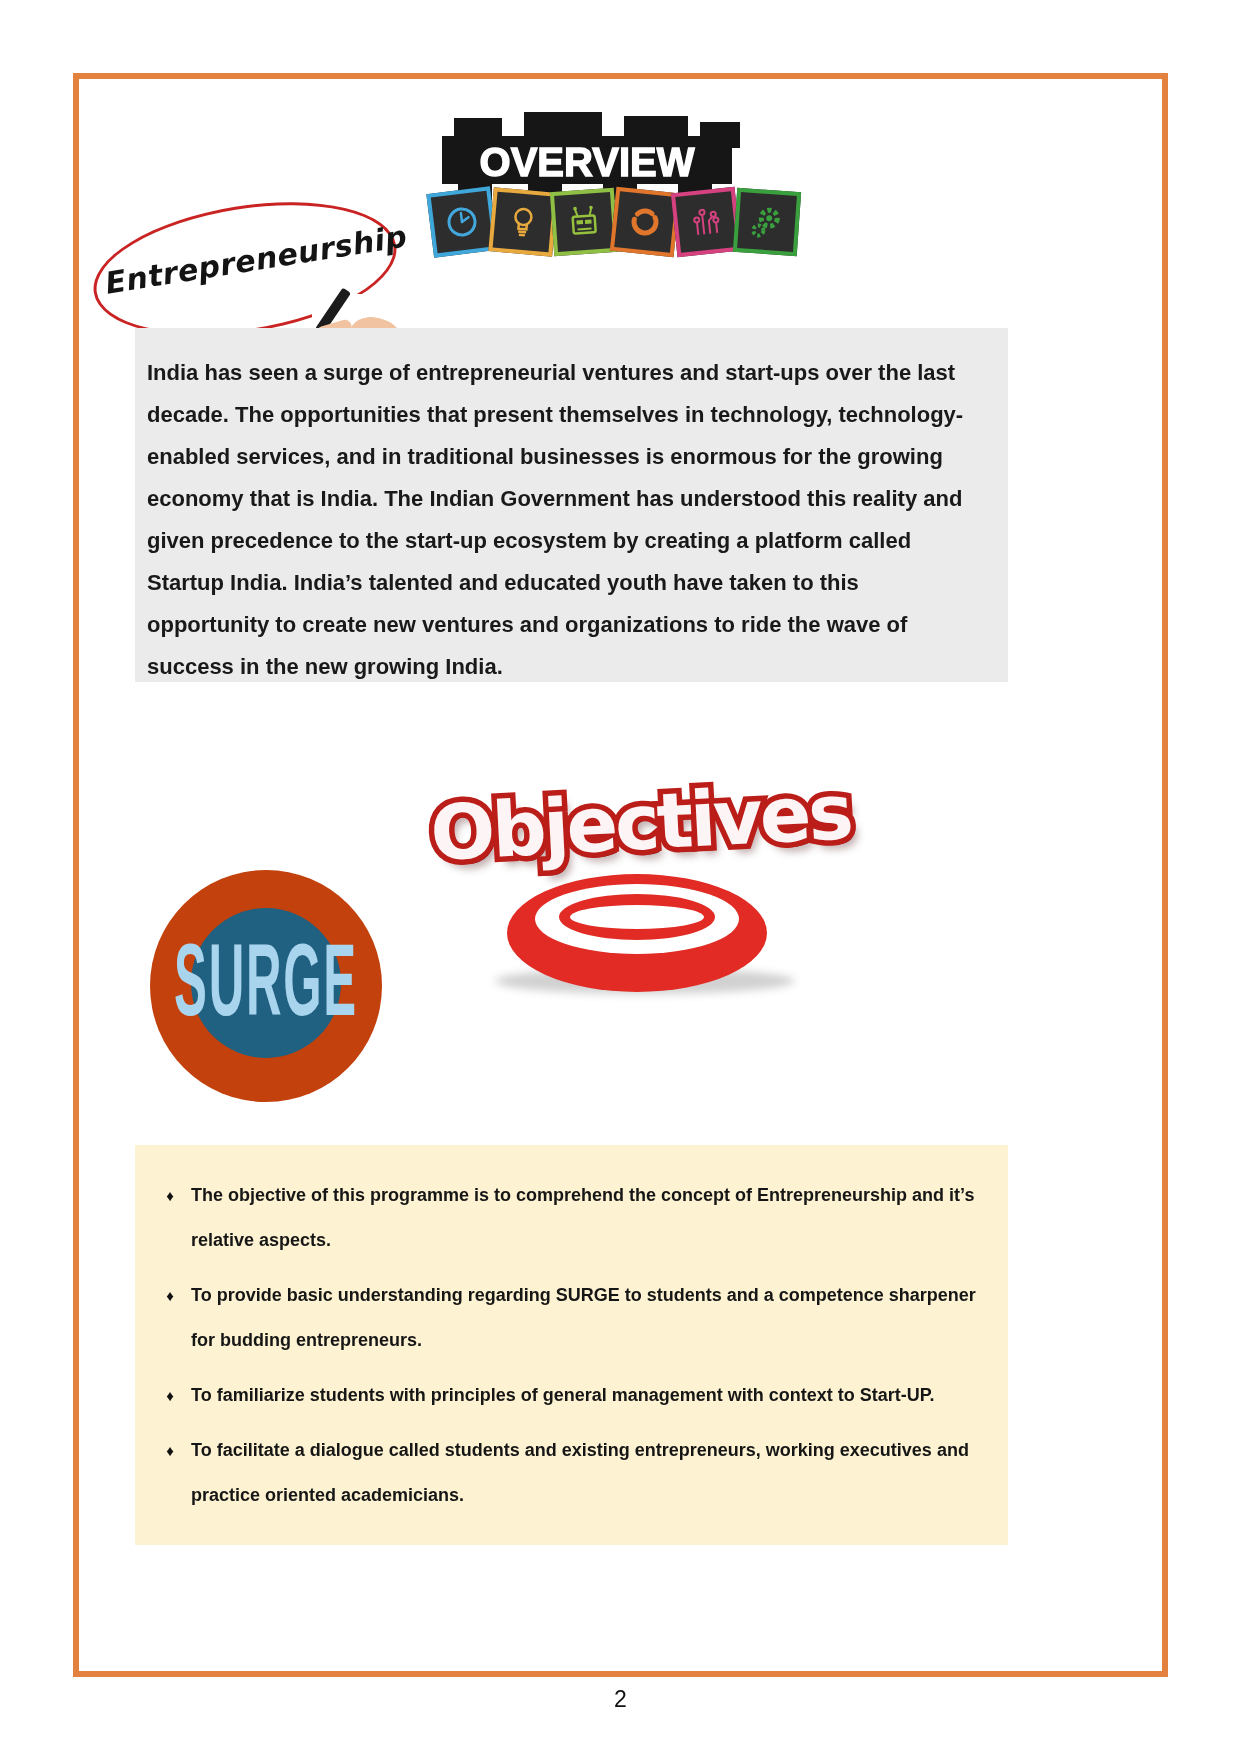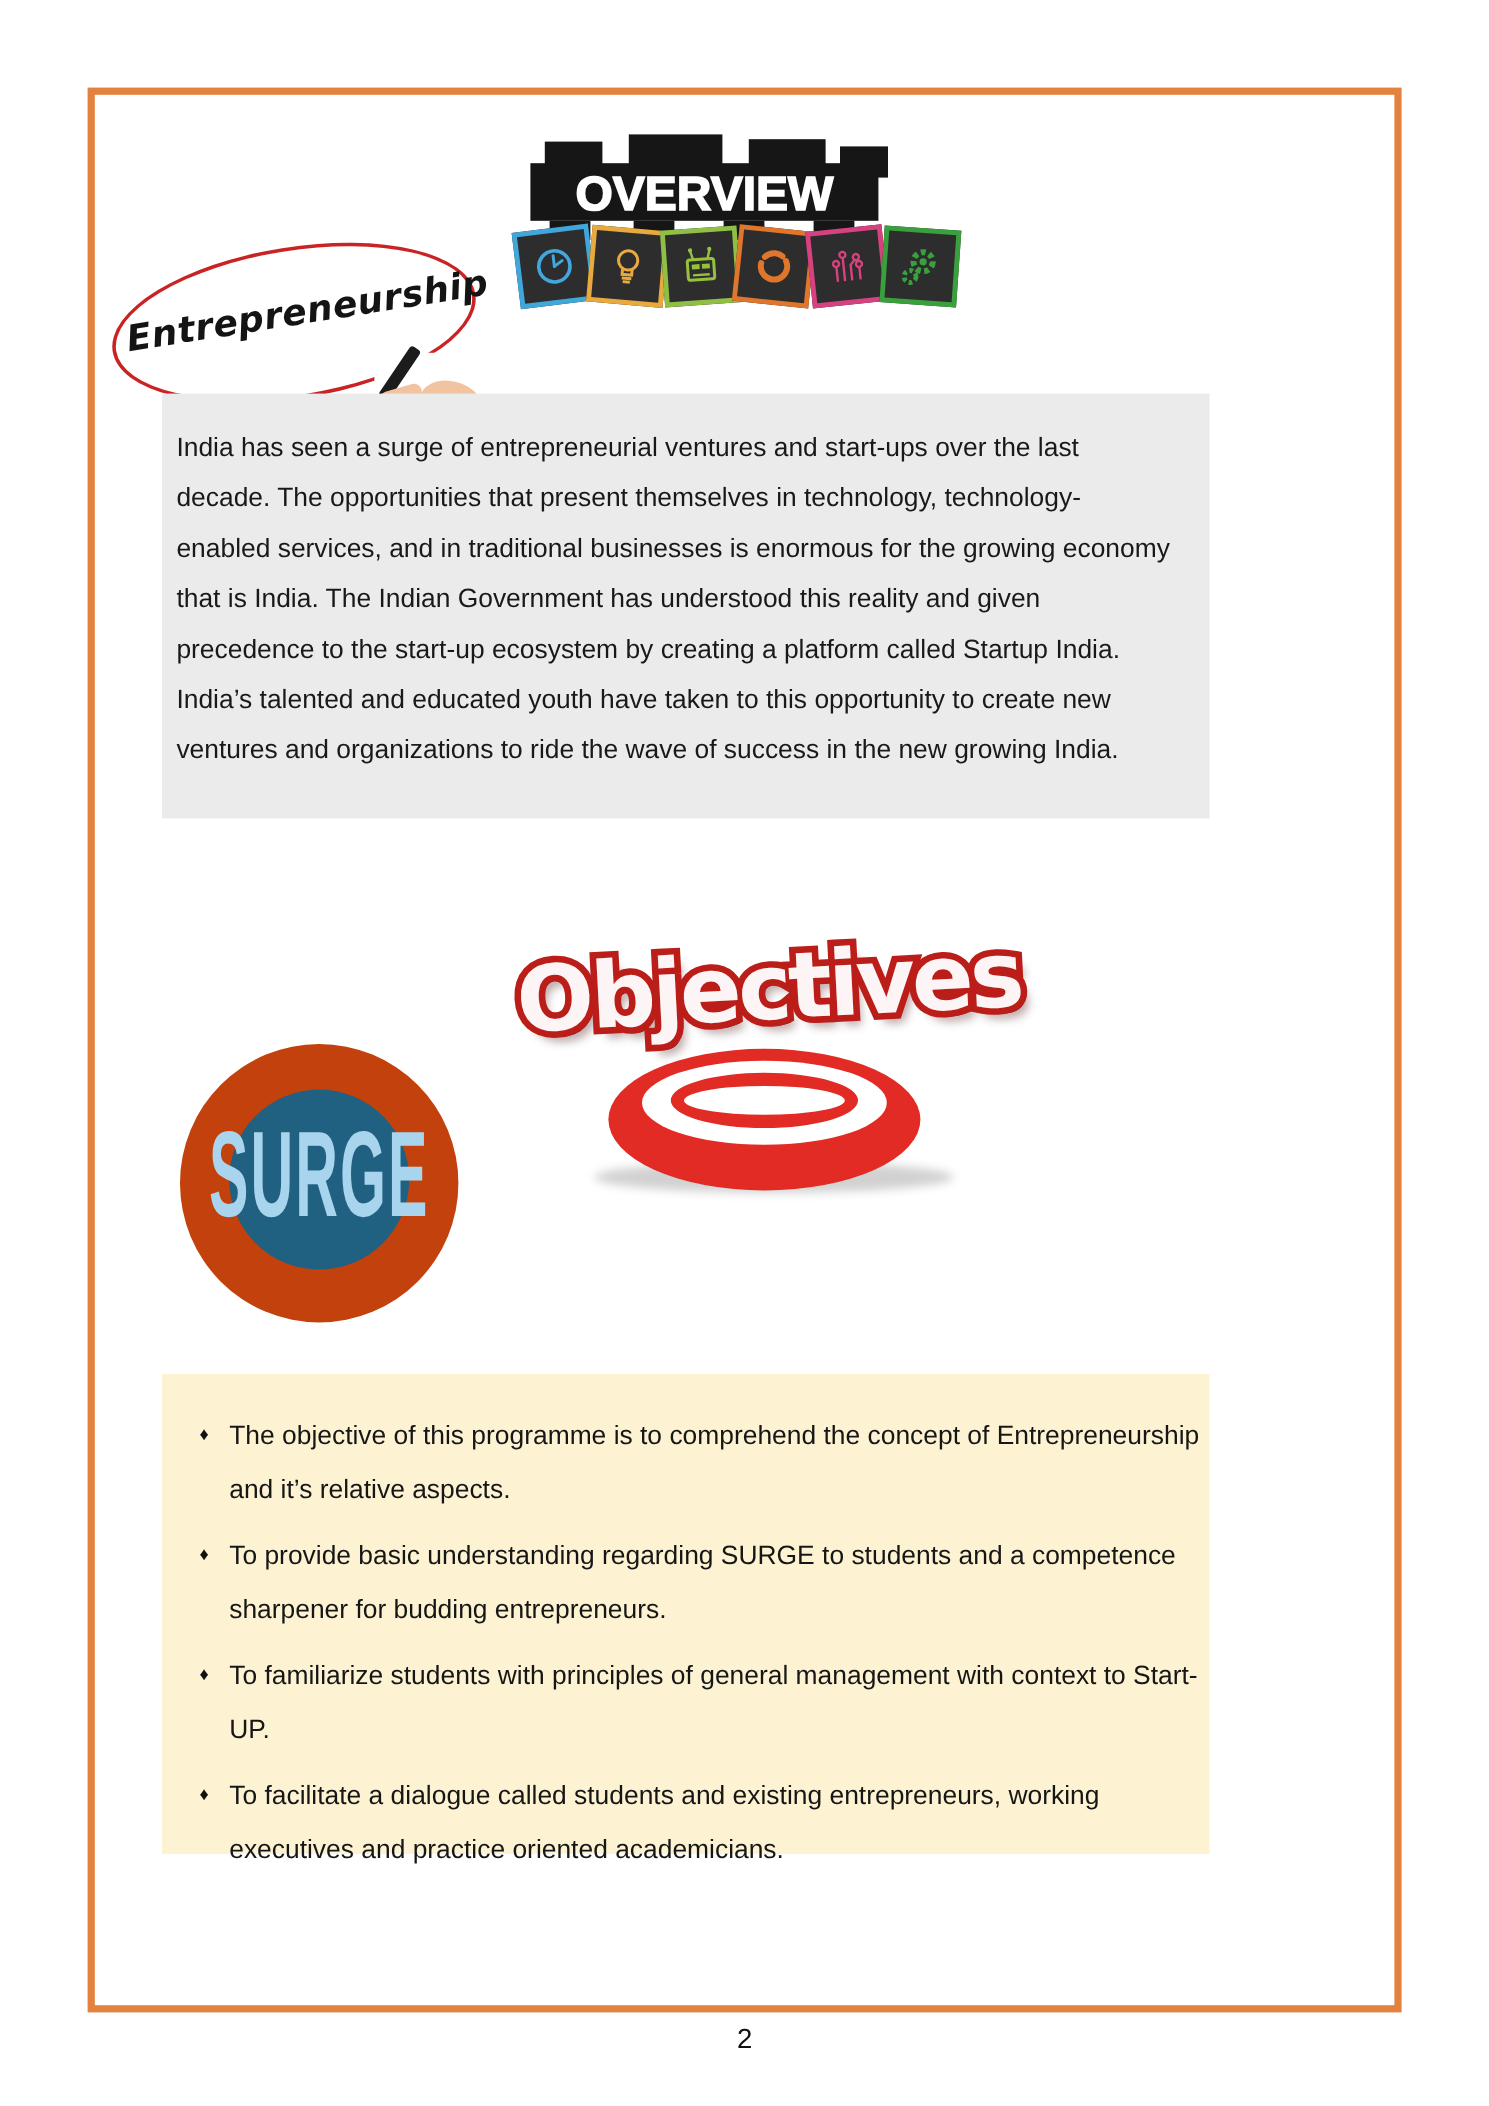--- a/index.html
+++ b/index.html
@@ -38,21 +38,21 @@
   .finger1{position:absolute;left:4px;bottom:30px;width:36px;height:13px;background:#f2c3a0;
            border-radius:7px;transform:rotate(-16deg);}
   .finger2{position:absolute;left:2px;bottom:16px;width:32px;height:12px;background:#efbd99;
            border-radius:6px;transform:rotate(-6deg);}
   .marker{position:absolute;left:16px;top:-8px;width:10px;height:50px;background:#1c1c1c;
           border-radius:3px;transform:rotate(34deg);}
 
   
   .intro-box{position:absolute;left:135px;top:328px;width:873px;height:354px;background:#ebebeb;}
   .intro-box p{margin:0;padding:24px 31px 0 12px;font-size:22px;line-height:42px;
-               font-weight:normal;color:#191919;}
+               font-weight:bold;color:#191919;}
 
   
   .surge{position:absolute;left:150px;top:870px;width:232px;height:232px;border-radius:50%;
          background:#c2410c;}
   .surge-inner{position:absolute;left:41px;top:38px;width:150px;height:150px;border-radius:50%;
                background:#206080;}
   .surge-label{position:absolute;left:0;right:0;top:76px;text-align:center;font-size:58px;
                font-weight:bold;color:#a9d4ee;letter-spacing:2px;
                transform:scale(.85,1.75);transform-origin:center;}
 
@@ -72,21 +72,21 @@
                  letter-spacing:-3px;font-family:"DejaVu Sans",sans-serif;}
   .obj-stroke{color:#bb1d19;-webkit-text-stroke:11px #bb1d19;
               text-shadow:3px 5px 0 #7e100d,6px 9px 8px rgba(60,0,0,.35);}
   .obj-fill{color:#fdf5f5;}
 
   
   .obj-box{position:absolute;left:135px;top:1145px;width:873px;height:400px;background:#fdf3d2;
            box-sizing:border-box;padding:28px 8px 0 14px;}
   .b-item{display:flex;margin-bottom:10px;}
   .b-diamond{flex:none;width:42px;text-align:center;font-size:15px;line-height:45px;color:#111;}
-  .b-text{font-size:22px;font-weight:normal;line-height:45px;color:#161616;}
+  .b-text{font-size:18px;font-weight:bold;line-height:45px;color:#161616;}
 
   .page-number{position:absolute;left:0;right:0;top:1686px;text-align:center;font-size:23px;
                color:#111;}
 </style>
 </head>
 <body>
 
 <div class="page">
   <div class="frame"></div>
 

